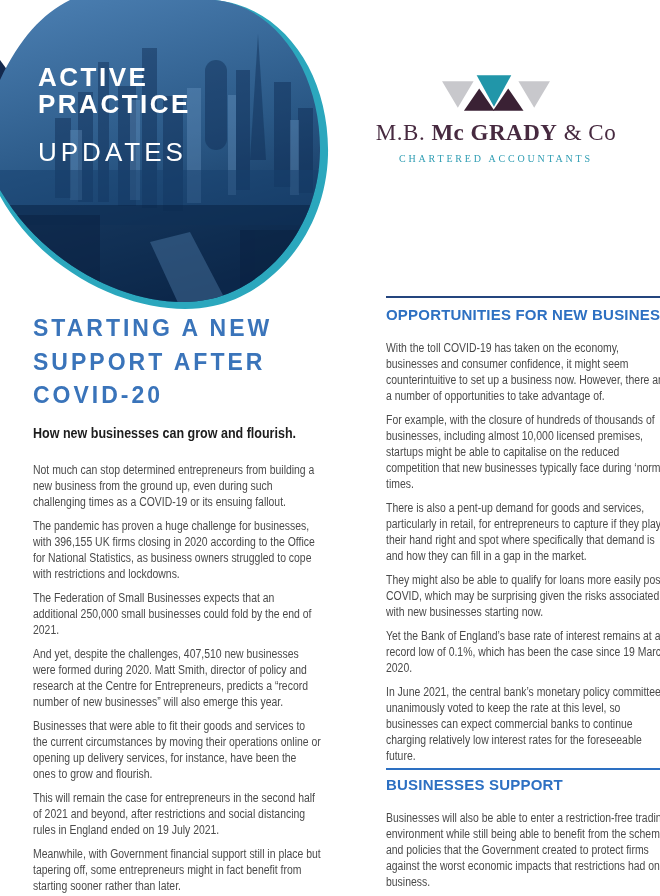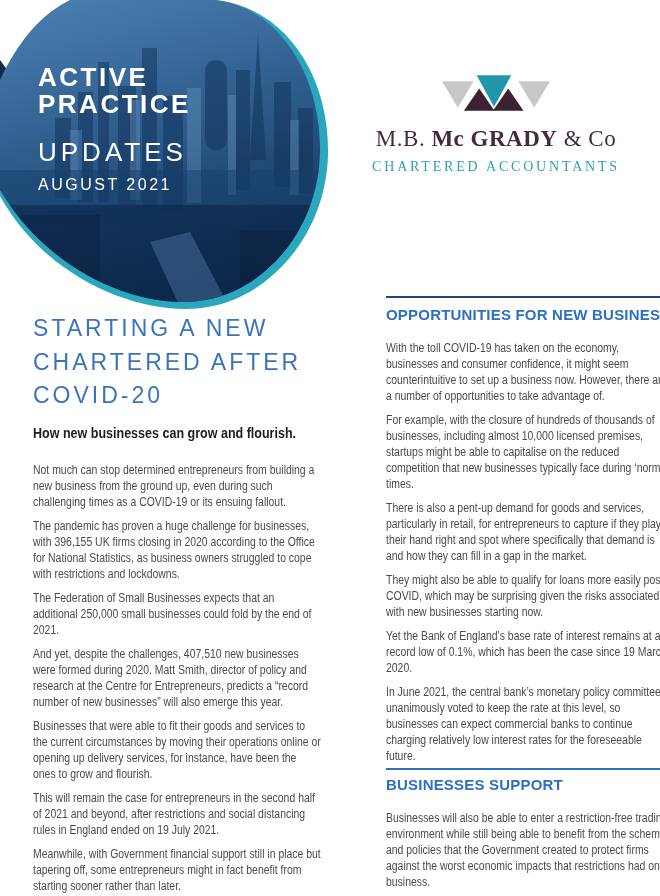--- a/index.html
+++ b/index.html
@@ -16,37 +16,37 @@
   .masthead-text { position:absolute; left:38px; top:64px; color:#fff; }
   .mh-line { font-size:26px; font-weight:700; letter-spacing:2.5px; line-height:27px; }
   .mh-light { font-weight:300; letter-spacing:4px; margin-top:21px; }
   .mh-date { font-size:16px; font-weight:300; letter-spacing:2.5px; margin-top:10px; }
 
   
   .logo { position:absolute; left:358px; top:74px; width:276px; text-align:center; }
   .logo-mark { display:inline-block; }
   .logo-name {
     font-family:"Liberation Serif", serif; font-size:23px; color:#472a40;
-    margin-top:10px; letter-spacing:0.5px; white-space:nowrap;
+    margin-top:4px; letter-spacing:0.5px; white-space:nowrap;
   }
   .logo-name .bold { font-weight:700; }
   .logo-tagline {
-    font-family:"Liberation Serif", serif; font-size:14px; color:#2f9db3;
+    font-family:"Liberation Serif", serif; font-size:10px; color:#2f9db3;
     letter-spacing:2.8px; margin-top:7px; white-space:nowrap;
   }
 
   
   .col-left  { position:absolute; left:33px;  top:312px; width:288px; }
   .col-right { position:absolute; left:342px; top:296px; width:288px;margin-left:44px; }
 
   .condensed {
     width:345px; transform:scaleX(0.835); transform-origin:left top;
   }
   .article-title {
-    color:#3a74ba; font-size:23px; font-weight:400;
+    color:#3a74ba; font-size:23px; font-weight:700;
     letter-spacing:3px; line-height:33.5px;
   }
   .article-subtitle {
     margin-top:11px; font-size:15px; font-weight:700; color:#1d1d1d; line-height:18px;
   }
   p.body {
     font-size:12.5px; line-height:16px; color:#4a4a4a;
     margin:8px 0 0 0;
   }
   p.body.lead-gap { margin-top:20px; }
@@ -111,21 +111,20 @@
           <rect x="10" y="215" width="90" height="103"></rect>
           <rect x="240" y="230" width="105" height="88"></rect>
         </g>
       </g>
     </svg>
 
     <div class="masthead-text">
       <div class="mh-line">ACTIVE</div>
       <div class="mh-line">PRACTICE</div>
       <div class="mh-line mh-light">UPDATES</div>
-      <div class="mh-date">AUGUST 2021</div>
     </div>
   </div>
 
   <div class="logo">
     <svg class="logo-mark" width="112" height="38" viewBox="0 0 220 74">
       <polygon points="4,14 66,14 35,66" fill="#c8c8cc"></polygon>
       <polygon points="154,14 216,14 185,66" fill="#c8c8cc"></polygon>
       <polygon points="72,2 140,2 106,64" fill="#2196a9"></polygon>
       <polygon points="77,28 107,72 47,72" fill="#3a2134"></polygon>
       <polygon points="134,28 164,72 104,72" fill="#3a2134"></polygon>
@@ -134,21 +133,21 @@
       <span>M.B.</span>
       <span class="bold">Mc GRADY</span>
       <span>&amp; Co</span>
     </div>
     <div class="logo-tagline">CHARTERED ACCOUNTANTS</div>
   </div>
 
   <div class="col-left">
     <div class="article-title">
       <div>STARTING A NEW</div>
-      <div>CHARTERED AFTER</div>
+      <div>SUPPORT AFTER</div>
       <div>COVID-20</div>
     </div>
     <div class="condensed">
       <div class="article-subtitle">How new businesses can grow and flourish.</div>
       <p class="body lead-gap">Not much can stop determined entrepreneurs from building a new business from the ground up, even during such challenging times as a COVID-19 or its ensuing fallout.</p>
       <p class="body">The pandemic has proven a huge challenge for businesses, with 396,155 UK firms closing in 2020 according to the Office for National Statistics, as business owners struggled to cope with restrictions and lockdowns.</p>
       <p class="body">The Federation of Small Businesses expects that an additional 250,000 small businesses could fold by the end of 2021.</p>
       <p class="body">And yet, despite the challenges, 407,510 new businesses were formed during 2020. Matt Smith, director of policy and research at the Centre for Entrepreneurs, predicts a “record number of new businesses” will also emerge this year.</p>
       <p class="body">Businesses that were able to fit their goods and services to the current circumstances by moving their operations online or opening up delivery services, for instance, have been the ones to grow and flourish.</p>
       <p class="body">This will remain the case for entrepreneurs in the second half of 2021 and beyond, after restrictions and social distancing rules in England ended on 19 July 2021.</p>

